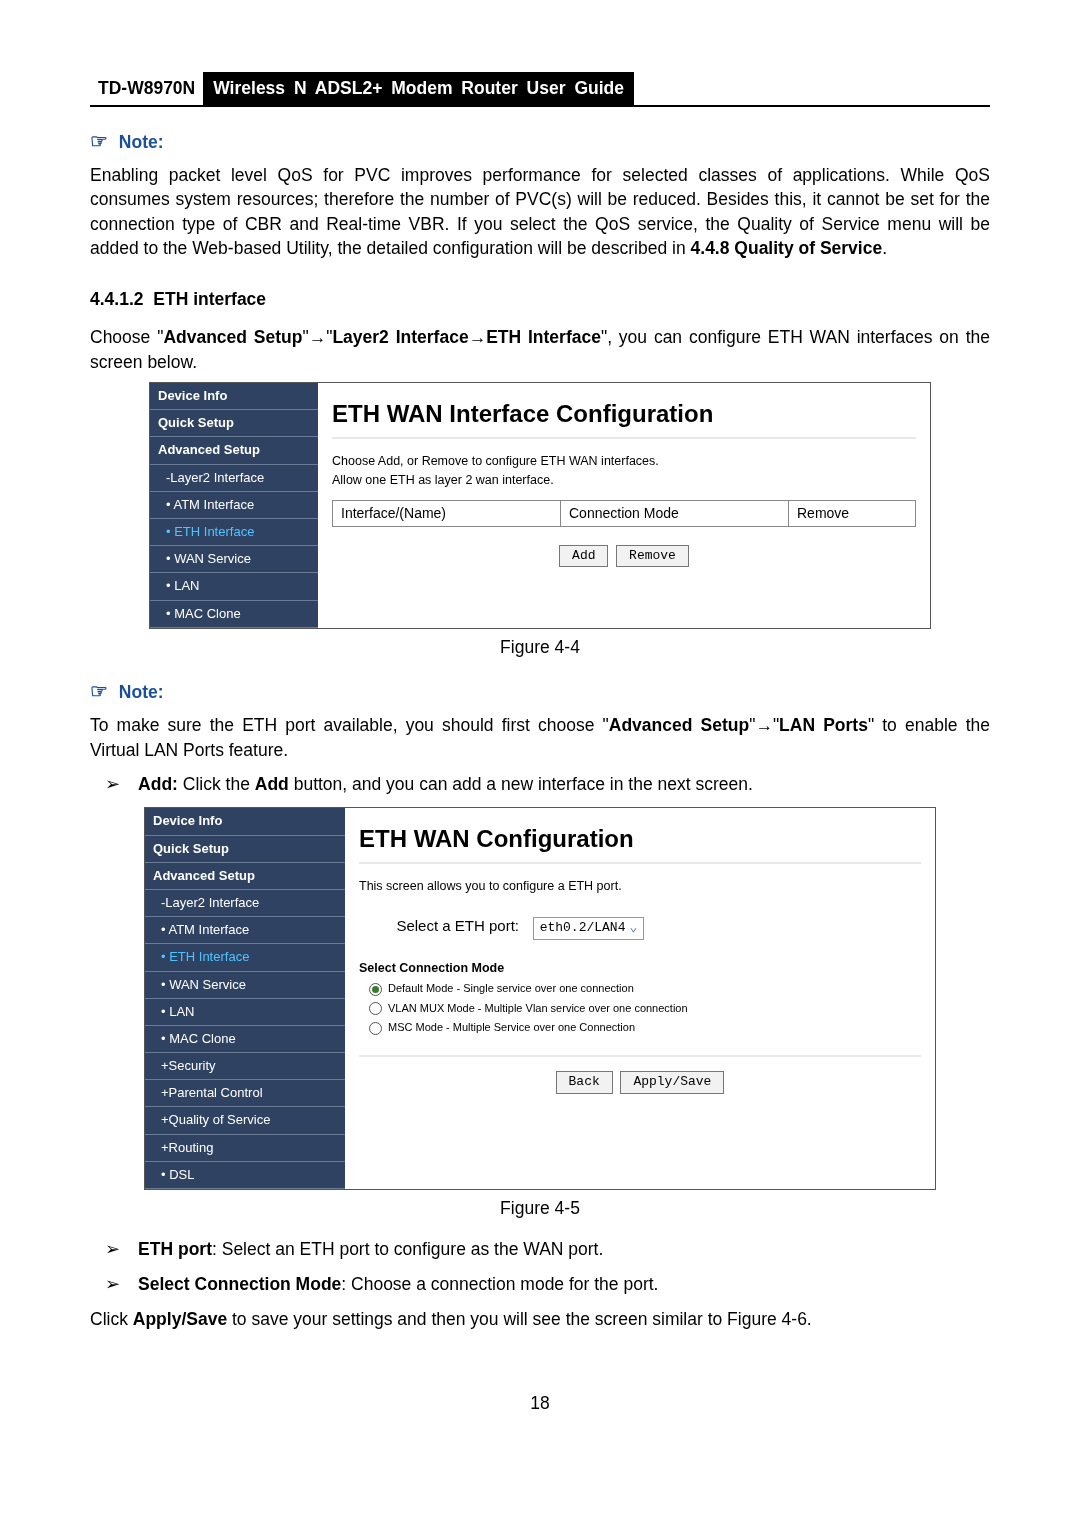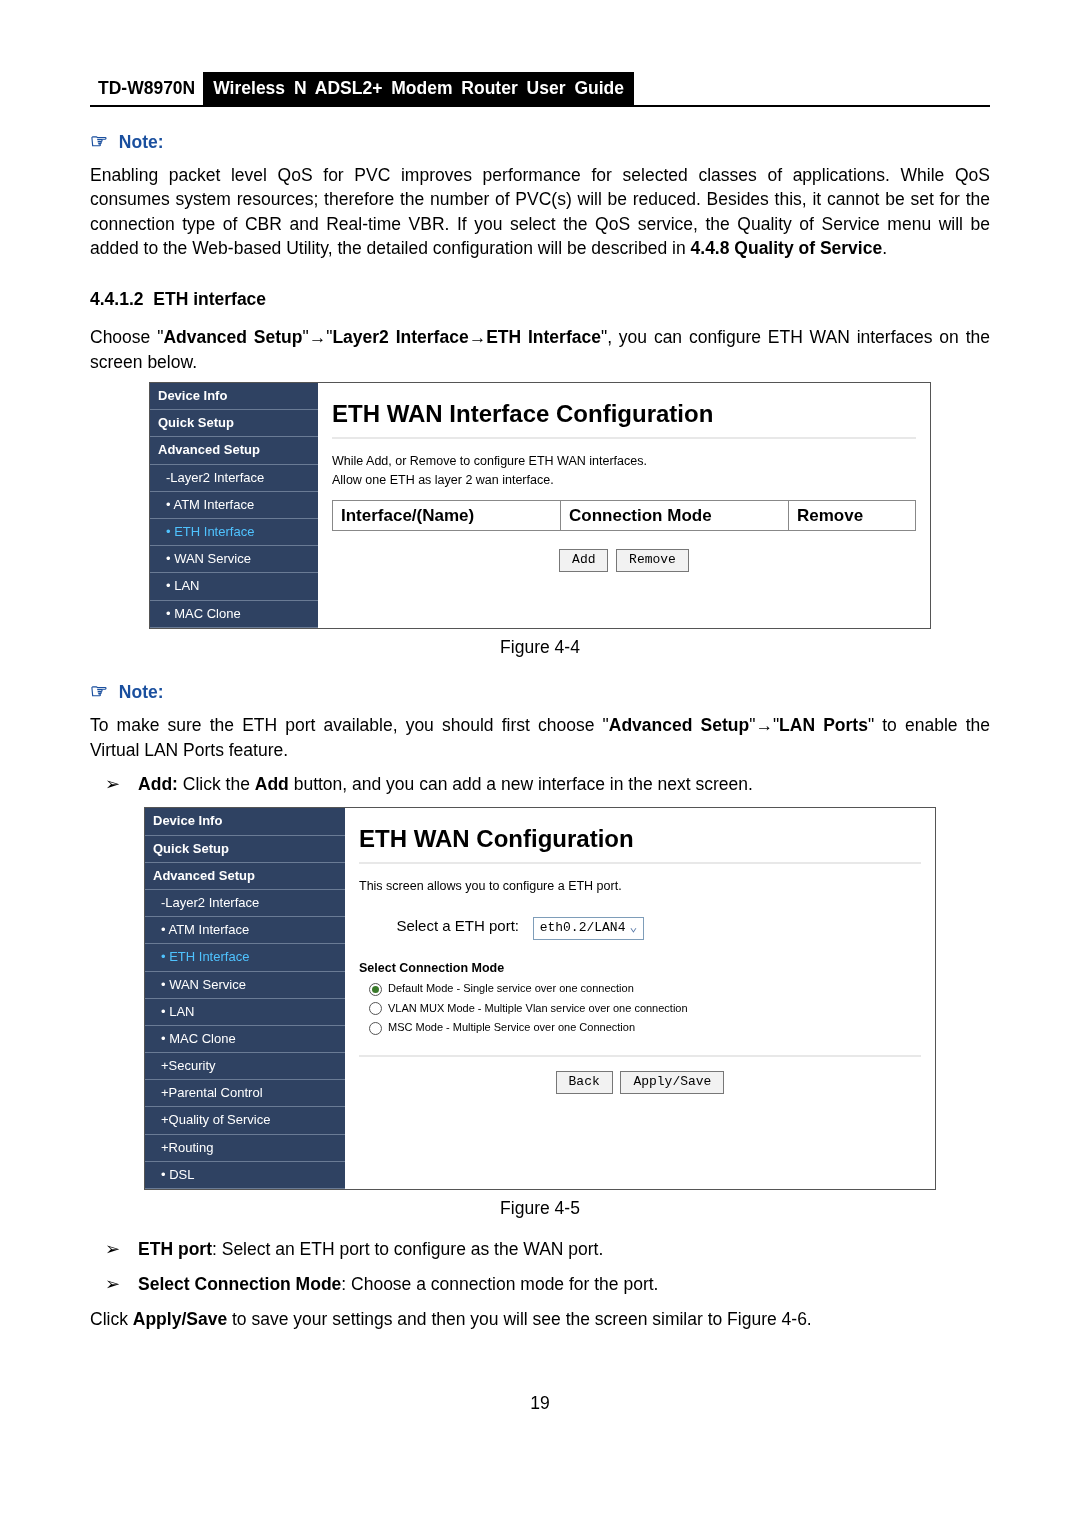--- a/index.html
+++ b/index.html
@@ -24,21 +24,21 @@
   .nav{background:#2f4262;color:#fff;width:168px}
   .nav .nrow{border-bottom:1px solid #6a7b95;padding:4px 8px;font-size:13px}
   .nav .nrow.top{font-weight:700}
   .nav .nrow.sub{padding-left:16px}
   .nav .nrow.hl{color:#4fc3ff}
   .main{flex:1;padding:10px 14px}
   .main h2{font-family:Arial;font-weight:700;margin:4px 0 6px}
   .hr{height:2px;background:#e8e8e8;margin:4px 0 14px}
   .txt{font-size:12.5px;margin:2px 0}
   .tbl{border:1px solid #888;display:flex;margin-top:10px}
-  .tbl .cell{flex:1;padding:3px 8px;border-right:1px solid #888;font-weight:700;font-size:17px}
+  .tbl .cell{flex:1;padding:3px 8px;border-right:1px solid #888;font-weight:400;font-size:14px}
   .tbl .cell:last-child{border-right:none;flex:0 0 110px}
   .btnrow{text-align:center;margin:18px 0 6px}
   .btn{display:inline-block;border:1px solid #777;background:#f2f2f2;padding:1px 12px;font-family:"Courier New",monospace;font-size:13px;margin:0 2px}
   .lbl{display:inline-block;width:160px;text-align:right;padding-right:10px;font-size:15px}
   .select{display:inline-block;border:1px solid #7e9db9;padding:1px 6px;font-family:"Courier New",monospace;font-size:13px;background:#fff}
   .select .dd{color:#5a7aa8;margin-left:4px}
   .radio{display:inline-block;width:11px;height:11px;border:1px solid #555;border-radius:50%;margin-right:6px;vertical-align:middle;position:relative}
   .radio.on::after{content:"";position:absolute;inset:2px;border-radius:50%;background:#3a7a2a}
   .mode-block{margin:20px 0 0 0}
   .mode-block .mh{font-weight:700;font-size:12.5px;margin-bottom:4px}
@@ -79,21 +79,21 @@
       <div class="nrow sub">-Layer2 Interface</div>
       <div class="nrow sub">• ATM Interface</div>
       <div class="nrow sub hl">• ETH Interface</div>
       <div class="nrow sub">• WAN Service</div>
       <div class="nrow sub">• LAN</div>
       <div class="nrow sub">• MAC Clone</div>
     </div>
     <div class="main">
       <h2 style="font-size:24px">ETH WAN Interface Configuration</h2>
       <div class="hr"></div>
-      <div class="txt">While Add, or Remove to configure ETH WAN interfaces.</div>
+      <div class="txt">Choose Add, or Remove to configure ETH WAN interfaces.</div>
       <div class="txt">Allow one ETH as layer 2 wan interface.</div>
       <div class="tbl">
         <div class="cell">Interface/(Name)</div>
         <div class="cell">Connection Mode</div>
         <div class="cell">Remove</div>
       </div>
       <div class="btnrow">
         <span class="btn">Add</span>
         <span class="btn">Remove</span>
       </div>
@@ -160,15 +160,15 @@
   </div>
   <div class="bullet-line">
     <span class="mk">➢</span>
     <span class="bt"><b>Select Connection Mode</b><span>: Choose a connection mode for the port.</span></span>
   </div>
 
   <div class="para">
     <span>Click </span><b>Apply/Save</b><span> to save your settings and then you will see the screen similar to Figure 4-6.</span>
   </div>
 
-  <div class="pnum">19</div>
+  <div class="pnum">18</div>
 
 </div>
 
 </body></html>

